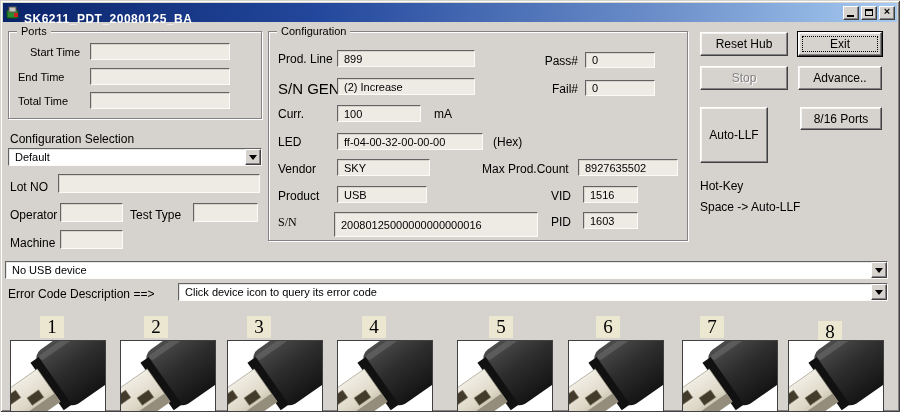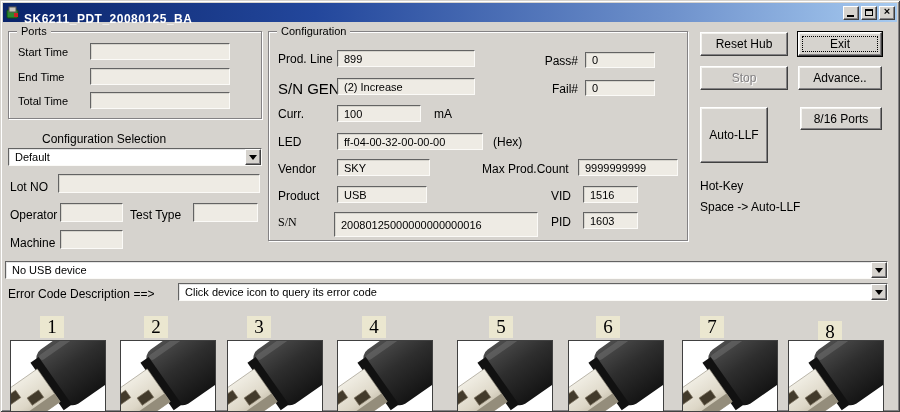--- a/index.html
+++ b/index.html
@@ -131,28 +131,28 @@
         </span>
       <span class="winbtn">
           <span class="glyph-close">×</span>
         </span>
     </span>
   </div>
 
   <div class="group" style="left:8px;top:31px;width:254px;height:88px;">
     <span class="legend">Ports</span>
   </div>
-  <span class="lbl" style="left:18px;top:46px;">Start Time</span>
+  <span class="lbl" style="left:30px;top:46px;">Start Time</span>
   <div class="sunken" style="left:90px;top:43px;width:140px;height:17px;"></div>
   <span class="lbl" style="left:18px;top:71px;">End Time</span>
   <div class="sunken" style="left:90px;top:68px;width:140px;height:17px;"></div>
   <span class="lbl" style="left:18px;top:95px;">Total Time</span>
   <div class="sunken" style="left:90px;top:92px;width:140px;height:17px;"></div>
 
-  <span class="lbl" style="left:10px;top:132px;font-size:12px;margin-left:32px;">Configuration Selection</span>
+  <span class="lbl" style="left:10px;top:132px;font-size:12px;">Configuration Selection</span>
   <div class="sunken combo" style="left:8px;top:148px;width:254px;height:18px;">
     <span>Default</span>
     <span class="arrow">
         <span class="tri"></span>
       </span>
   </div>
 
   <span class="lbl" style="left:10px;top:180px;font-size:12px;">Lot NO</span>
   <div class="sunken" style="left:58px;top:174px;width:202px;height:19px;"></div>
 
@@ -182,21 +182,21 @@
   <div class="sunken" style="left:337px;top:105px;width:84px;height:17px;">100</div>
   <span class="lbl" style="left:434px;top:107px;font-size:12px;">mA</span>
 
   <span class="lbl" style="left:278px;top:135px;font-size:12px;">LED</span>
   <div class="sunken" style="left:337px;top:133px;width:146px;height:17px;">ff-04-00-32-00-00-00</div>
   <span class="lbl" style="left:493px;top:135px;font-size:12px;">(Hex)</span>
 
   <span class="lbl" style="left:278px;top:162px;font-size:12px;">Vendor</span>
   <div class="sunken" style="left:337px;top:159px;width:93px;height:17px;">SKY</div>
   <span class="lbl" style="left:482px;top:162px;font-size:12px;">Max Prod.Count</span>
-  <div class="sunken" style="left:578px;top:159px;width:100px;height:17px;">9999999999</div>
+  <div class="sunken" style="left:578px;top:159px;width:100px;height:17px;">8927635502</div>
 
   <span class="lbl" style="left:278px;top:189px;font-size:12px;">Product</span>
   <div class="sunken" style="left:337px;top:186px;width:90px;height:17px;">USB</div>
   <span class="lbl" style="left:545px;top:189px;width:26px;text-align:right;font-size:12px;">VID</span>
   <div class="sunken" style="left:583px;top:186px;width:55px;height:17px;">1516</div>
 
   <span class="lbl" style="left:278px;top:215px;font-size:12px;font-family:Liberation Serif, serif;">S/N</span>
   <div class="sunken" style="left:334px;top:212px;width:204px;height:25px;">20080125000000000000016</div>
   <span class="lbl" style="left:545px;top:215px;width:26px;text-align:right;font-size:12px;">PID</span>
   <div class="sunken" style="left:583px;top:212px;width:55px;height:17px;">1603</div>

